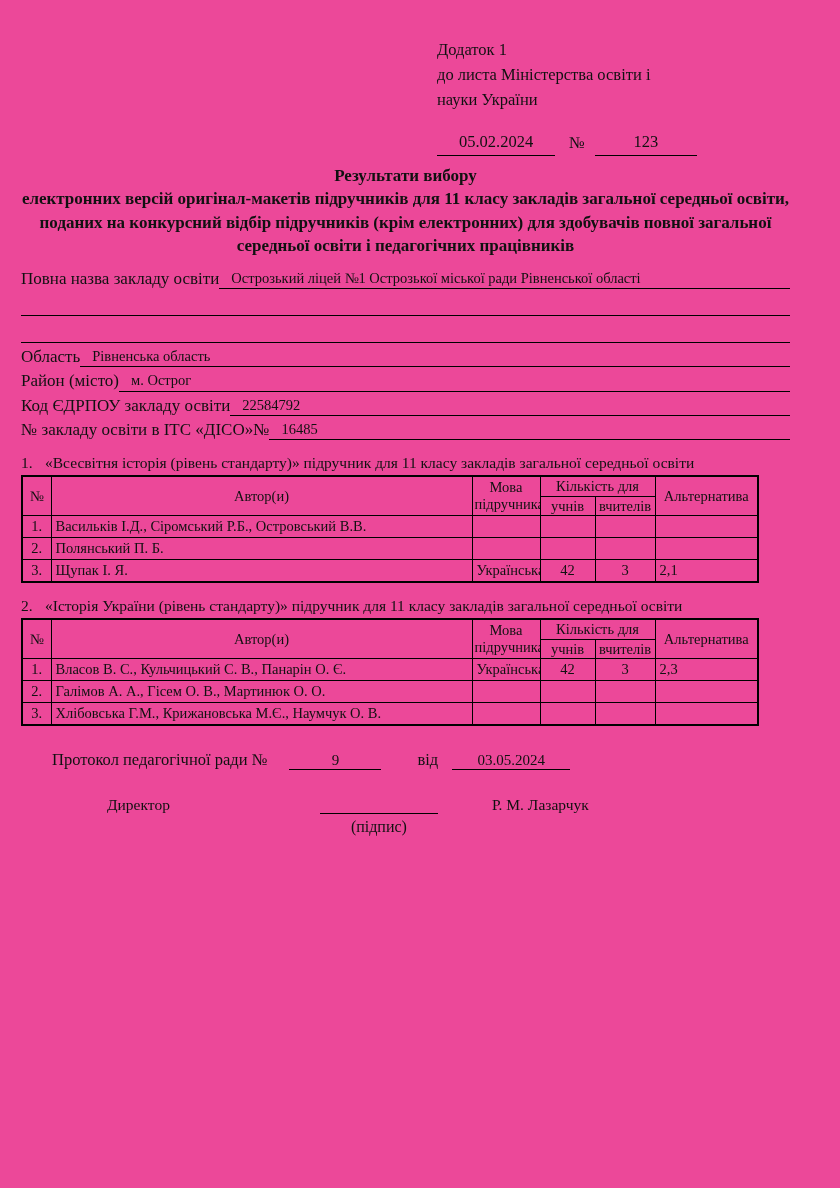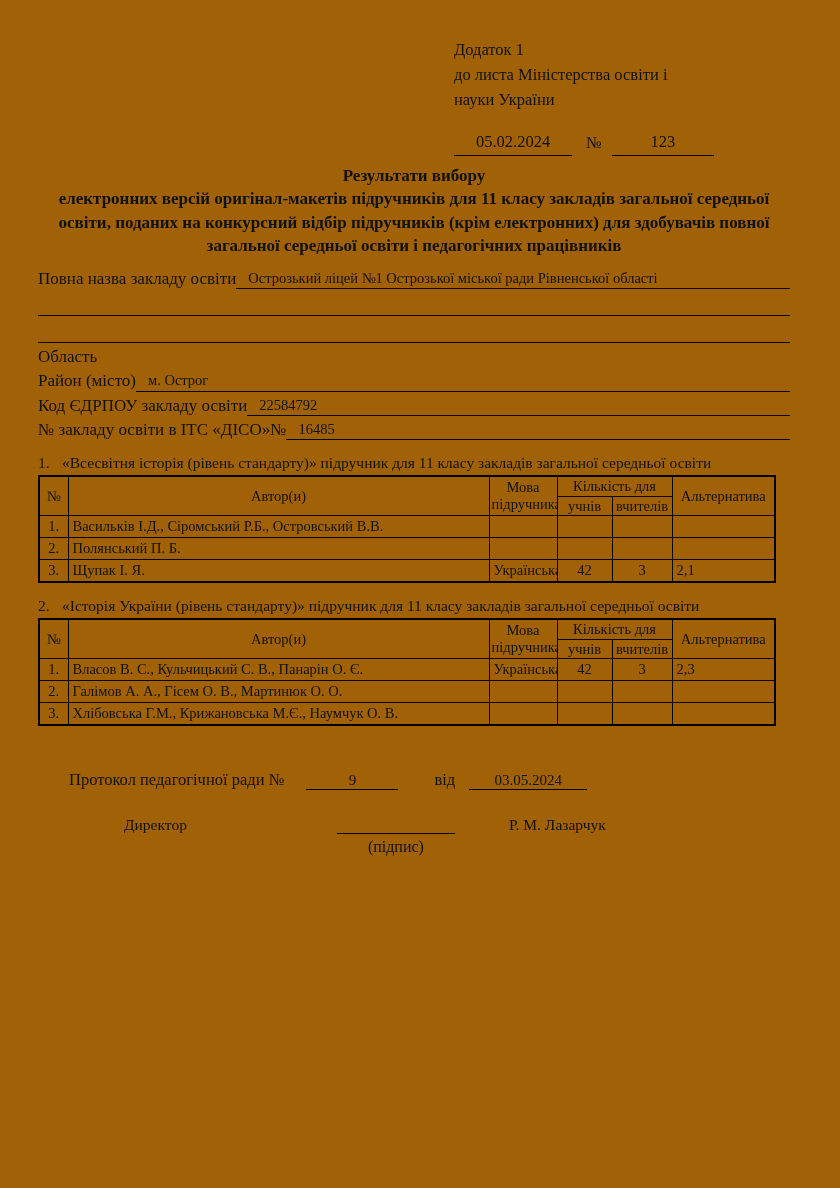--- a/index.html
+++ b/index.html
@@ -1,19 +1,19 @@
 <!DOCTYPE html>
 <html lang="uk"><head>
 <meta charset="utf-8">
 <style>
   html,body{margin:0;padding:0;background:#e8e8e8;}
   .page{
-    width:840px;height:1188px;background:#a16207;position:relative;
+    width:840px;height:1188px;background:#ec4899;position:relative;
     font-family:"Liberation Serif","DejaVu Serif",serif;color:#111;
-    box-sizing:border-box;padding:38px 50px 0 38px;overflow:hidden;
+    box-sizing:border-box;padding:38px 50px 0 21px;overflow:hidden;
   }
   
   .appendix{margin-left:416px;font-size:16.5px;line-height:1.5;}
   .appendix-date-row{display:flex;align-items:flex-end;margin-top:18px;}
   .u{border-bottom:1.8px solid #000;display:inline-block;text-align:center;}
   .appendix-date-row .date{width:118px;}
   .appendix-date-row .no{margin:0 10px 0 14px;}
   .appendix-date-row .num{width:102px;}
   
   .title{font-weight:bold;font-size:17px;text-align:center;line-height:1.38;margin-top:8px;}
@@ -39,21 +39,21 @@
   td.c-author{text-align:left;padding-left:6px;}
   td.c-lang{text-align:center;font-size:11.5px;}
   td.c-num{text-align:center;}
   td.c-alt{text-align:left;padding-left:4px;}
   table.books td{height:21px;}
   table.books tr.hrow1 th{height:19px;}
   table.books tr.hrow2 th{height:18px;}
   
   .protocol{display:flex;align-items:flex-end;font-size:16.5px;margin-top:24px;margin-left:31px;}
   .protocol .pnum{width:92px;margin-left:22px;font-size:15px;}
-  .protocol .vid{margin-left:36px;margin-top:20px;}
+  .protocol .vid{margin-left:36px;}
   .protocol .pdate{width:118px;margin-left:14px;font-size:15px;}
   .director-row{display:flex;align-items:flex-start;margin-top:26px;font-size:15.5px;}
   .director-row .dlabel{margin-left:86px;}
   .sig{margin-left:150px;width:118px;text-align:center;}
   .sig-line{border-bottom:1.5px solid #000;height:17px;}
   .sig-caption{font-size:16px;margin-top:4px;}
   .dname{margin-left:54px;}
 </style>
 </head>
 <body>
@@ -79,20 +79,21 @@
   <div class="field field-school">
     <span class="label">Повна назва закладу освіти</span>
     <span class="line">Острозький ліцей №1 Острозької міської ради Рівненської області</span>
   </div>
   <div class="blank-line"></div>
   <div class="blank-line"></div>
 
   <div class="fields-block">
     <div class="field">
       <span class="label">Область</span>
+      <span class="line">Рівненська область</span>
     </div>
     <div class="field">
       <span class="label">Район (місто)</span>
       <span class="line">м. Острог</span>
     </div>
     <div class="field">
       <span class="label">Код ЄДРПОУ закладу освіти</span>
       <span class="line">22584792</span>
     </div>
     <div class="field">

